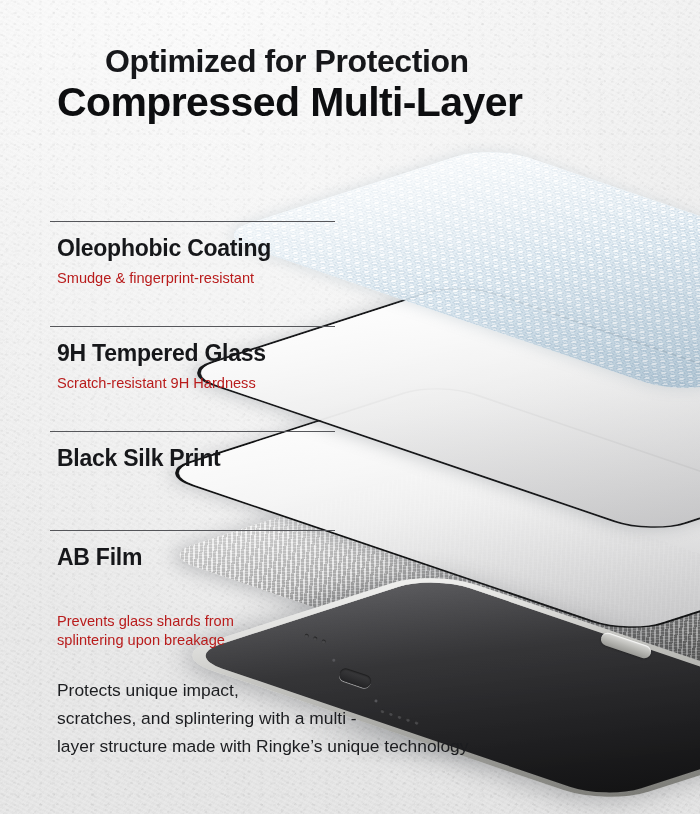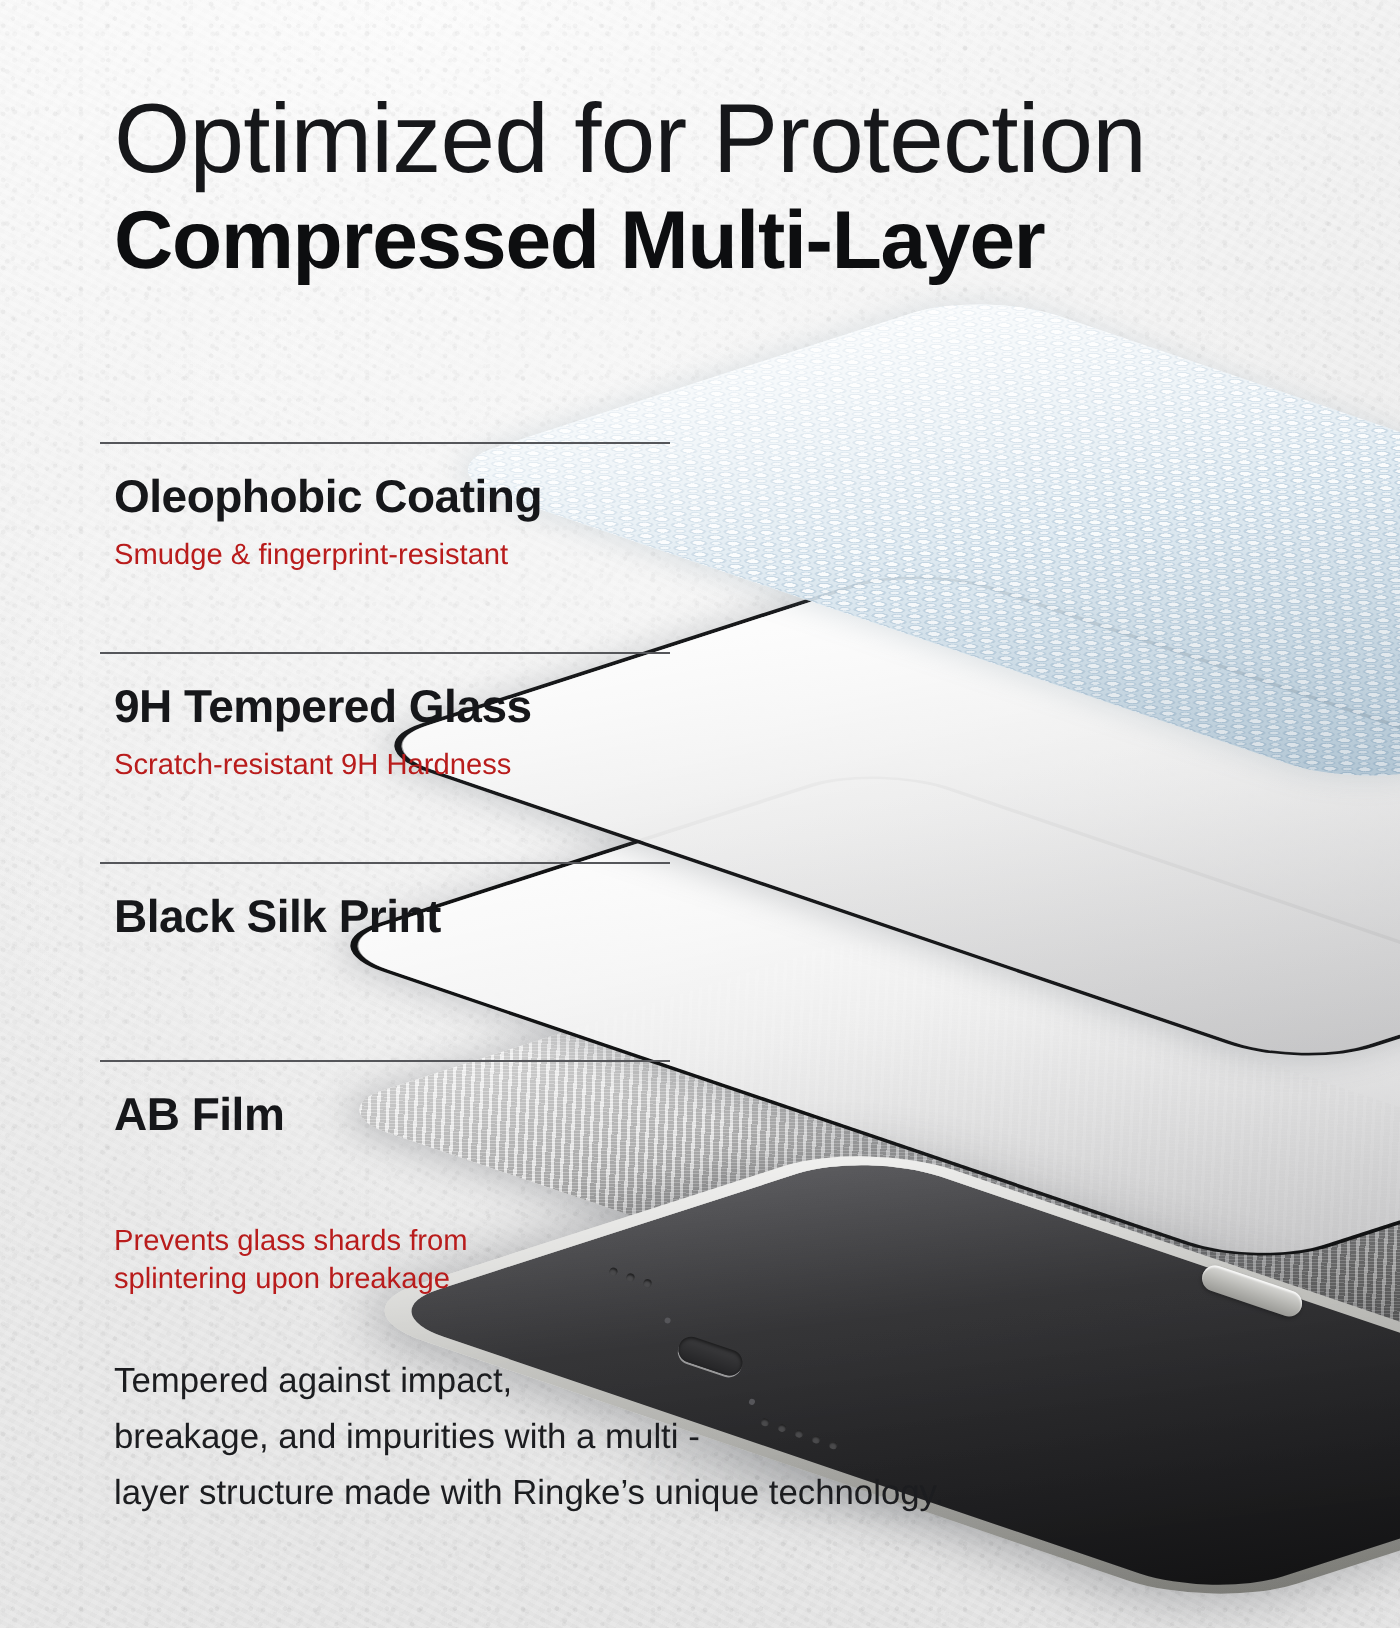--- a/index.html
+++ b/index.html
@@ -213,26 +213,27 @@
   }
 
   
   .headline {
     position: absolute;
     left: 57px;
     top: 44px;
     width: 600px;
   }
   .headline .line1 {
-    font-size: 49px;
-    font-weight: 400;
+    font-size: 32px;
+    font-weight: 700;
     color: #16171a;
     letter-spacing: -.4px;
     line-height: 1.08;
     white-space: nowrap;
+    margin-left: 48px;
   }
   .headline .line2 {
     font-size: 41px;
     font-weight: 700;
     color: #0d0e10;
     letter-spacing: -.6px;
     line-height: 1.14;
     white-space: nowrap;
   }
 
@@ -373,18 +374,18 @@
     <div class="ft-title">Black Silk Print</div>
   </div>
 
   <div class="feature f4">
     <div class="rule"></div>
     <div class="ft-title">AB Film</div>
     <div class="ft-sub wrap">Prevents glass shards from splintering upon breakage</div>
   </div>
 
   <div class="closing">
-    <span>Tempered against impact,</span>
-    <span>breakage, and impurities with a multi -</span>
+    <span>Protects unique impact,</span>
+    <span>scratches, and splintering with a multi -</span>
     <span>layer structure made with Ringke’s unique technology.</span>
   </div>
 
 </div>
 
 </body></html>

